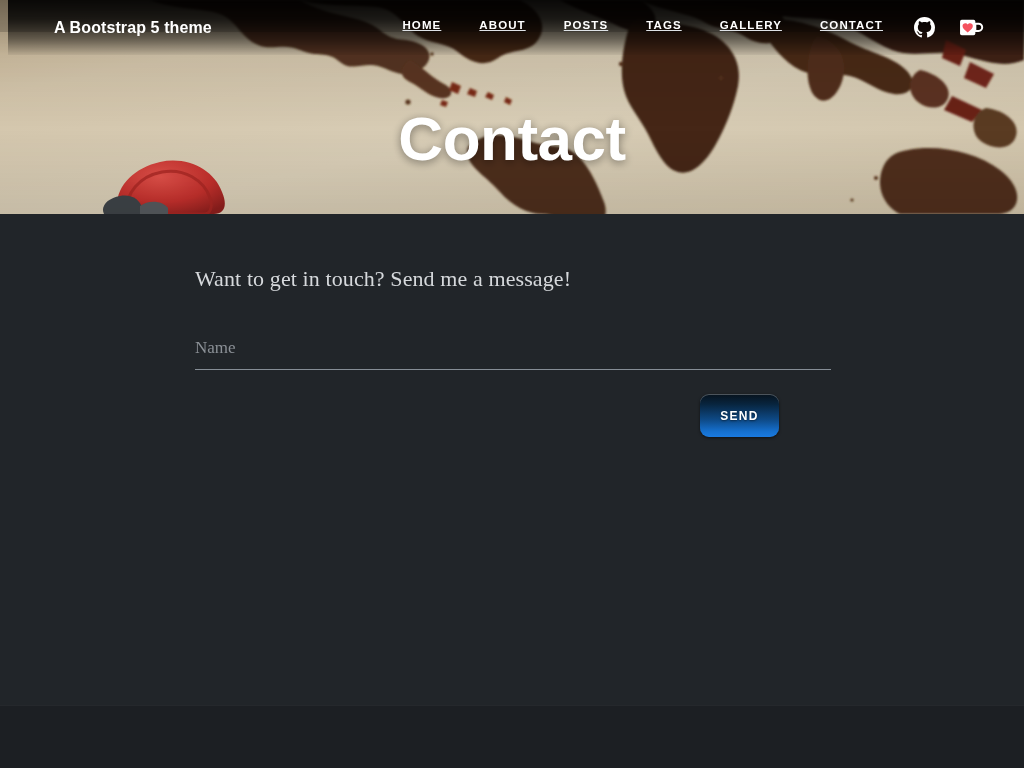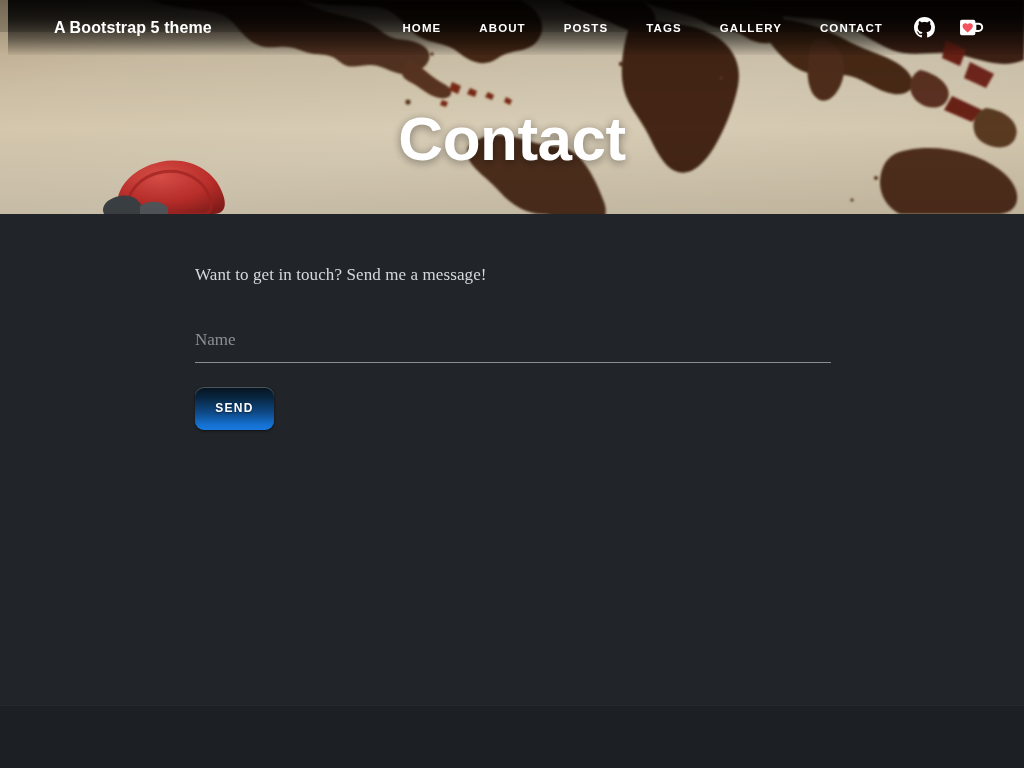--- a/index.html
+++ b/index.html
@@ -41,23 +41,24 @@
     color: #ffffff;
     letter-spacing: 0.1px;
     text-decoration: none;
     white-space: nowrap;
   }
 
   #nav-links {
     margin-left: auto;
     margin-right: 40px;
     display: flex;
-    align-items: center;
+    align-items: flex-start;
     gap: 8px;
     list-style: none;
+    text-decoration: underline;
   }
 
   .nav-item {
     font-family: "Liberation Sans", "DejaVu Sans", sans-serif;
     font-size: 11.5px;
     font-weight: bold;
     letter-spacing: 1.1px;
     color: #ffffff;
     text-transform: uppercase;
     text-decoration: none;
@@ -122,21 +123,21 @@
   }
 
   #form-container {
     position: absolute;
     left: 195px;
     top: 48px;
     width: 636px;
   }
 
   #form-lead {
-    font-size: 17px;
+    font-size: 22px;
     color: #d6d9dc;
     line-height: 1.5;
     letter-spacing: 0.1px;
   }
 
   .form-group {
     position: relative;
     margin-top: 8px;
   }
 
@@ -160,20 +161,21 @@
     opacity: 1;
   }
 
   #input-name    { margin-top: 37px; height: 38px; }
   #input-email   { margin-top: 23px; height: 38px; }
   #input-message { margin-top: 23px; height: 139px; resize: none; line-height: 1.35; }
 
   #send-row {
     margin-top: 24px;
     display: flex;
+    justify-content: flex-end;
     padding-right: 52px;
   }
 
   #send-button {
     width: 79px;
     height: 43px;
     border: none;
     border-radius: 9px;
     cursor: pointer;
     font-family: "Liberation Sans", "DejaVu Sans", sans-serif;

